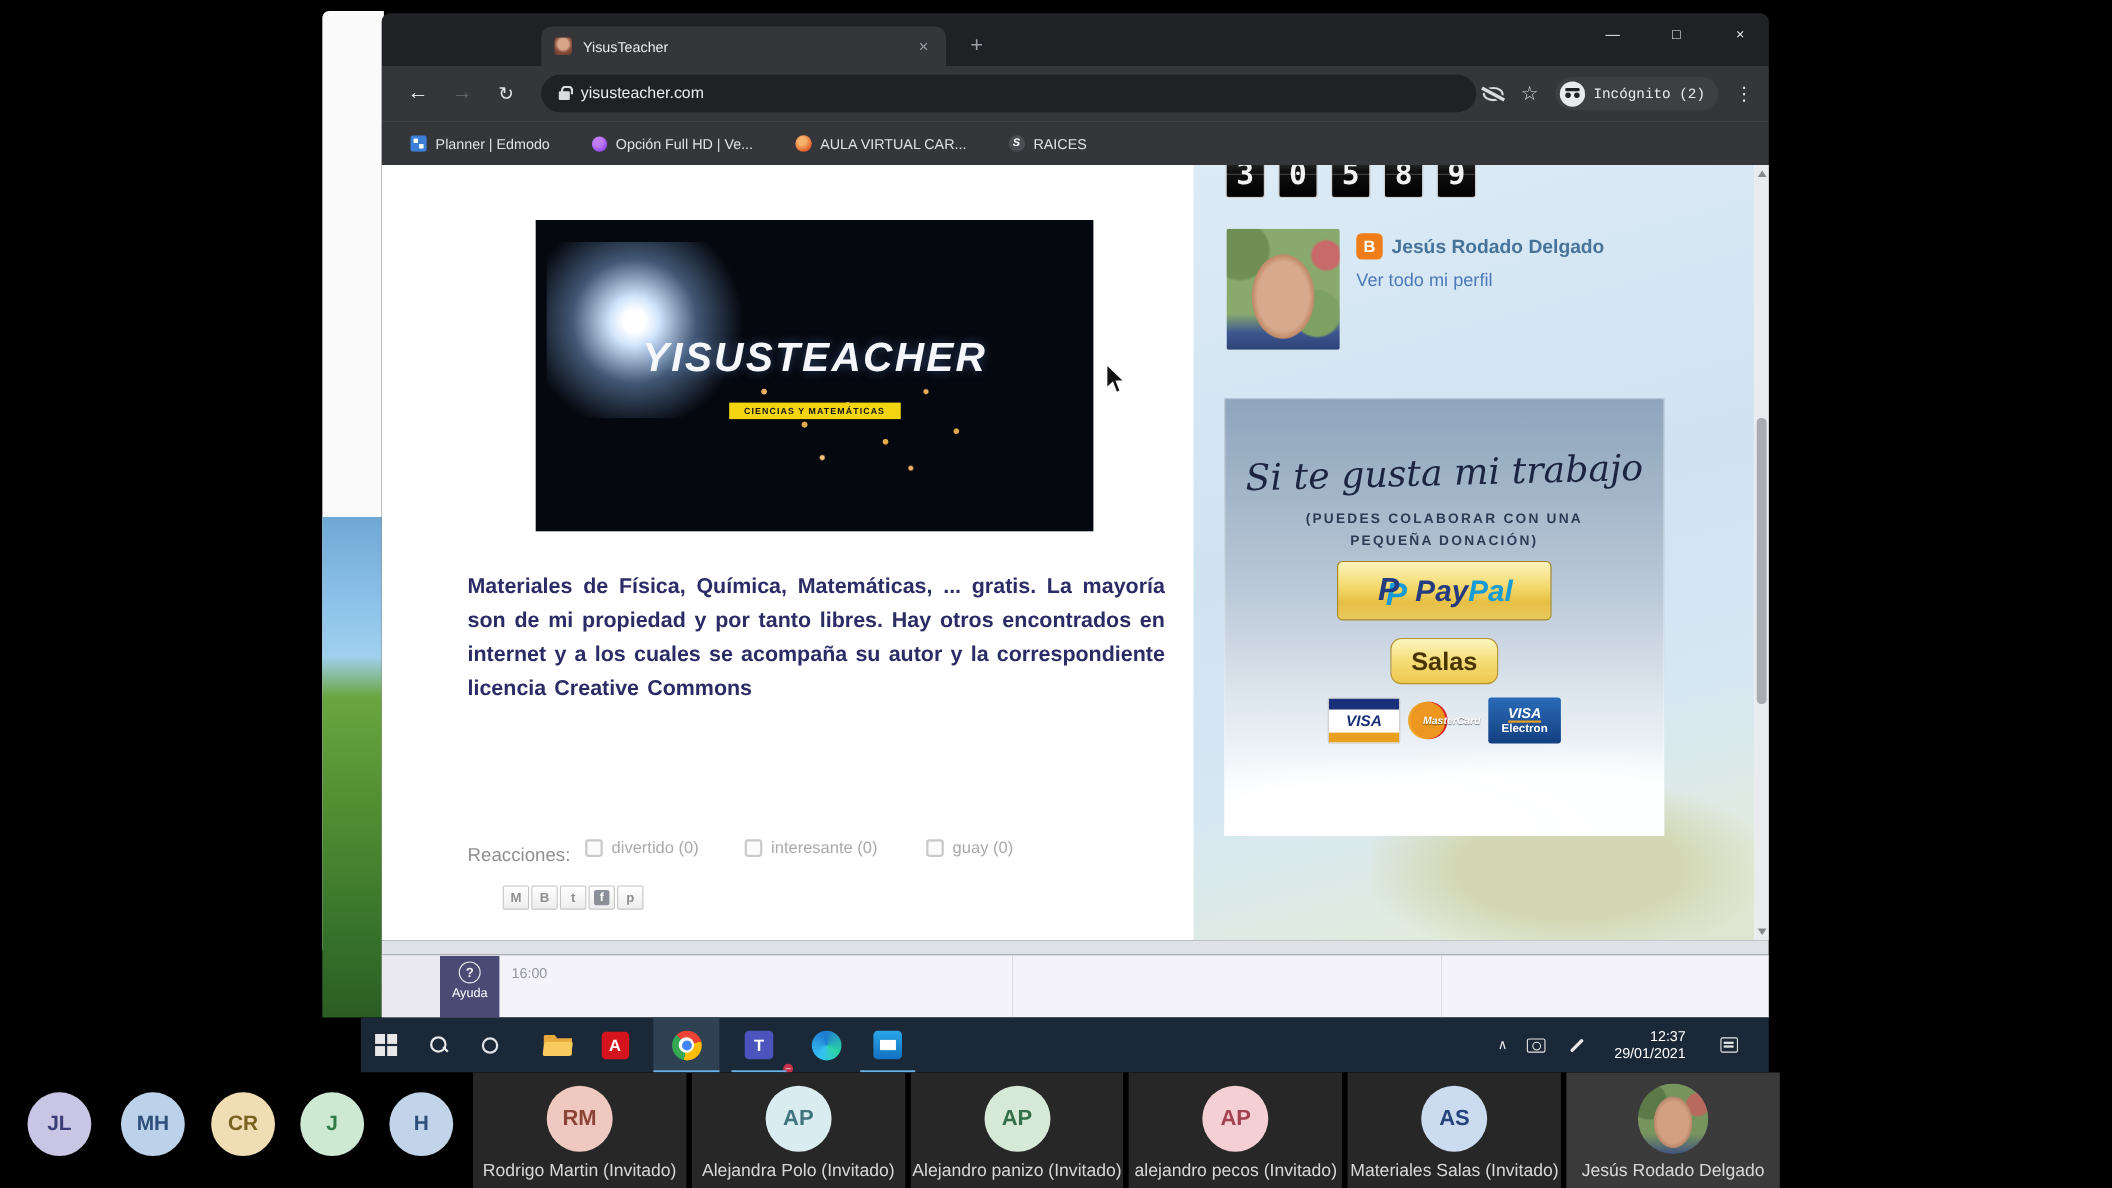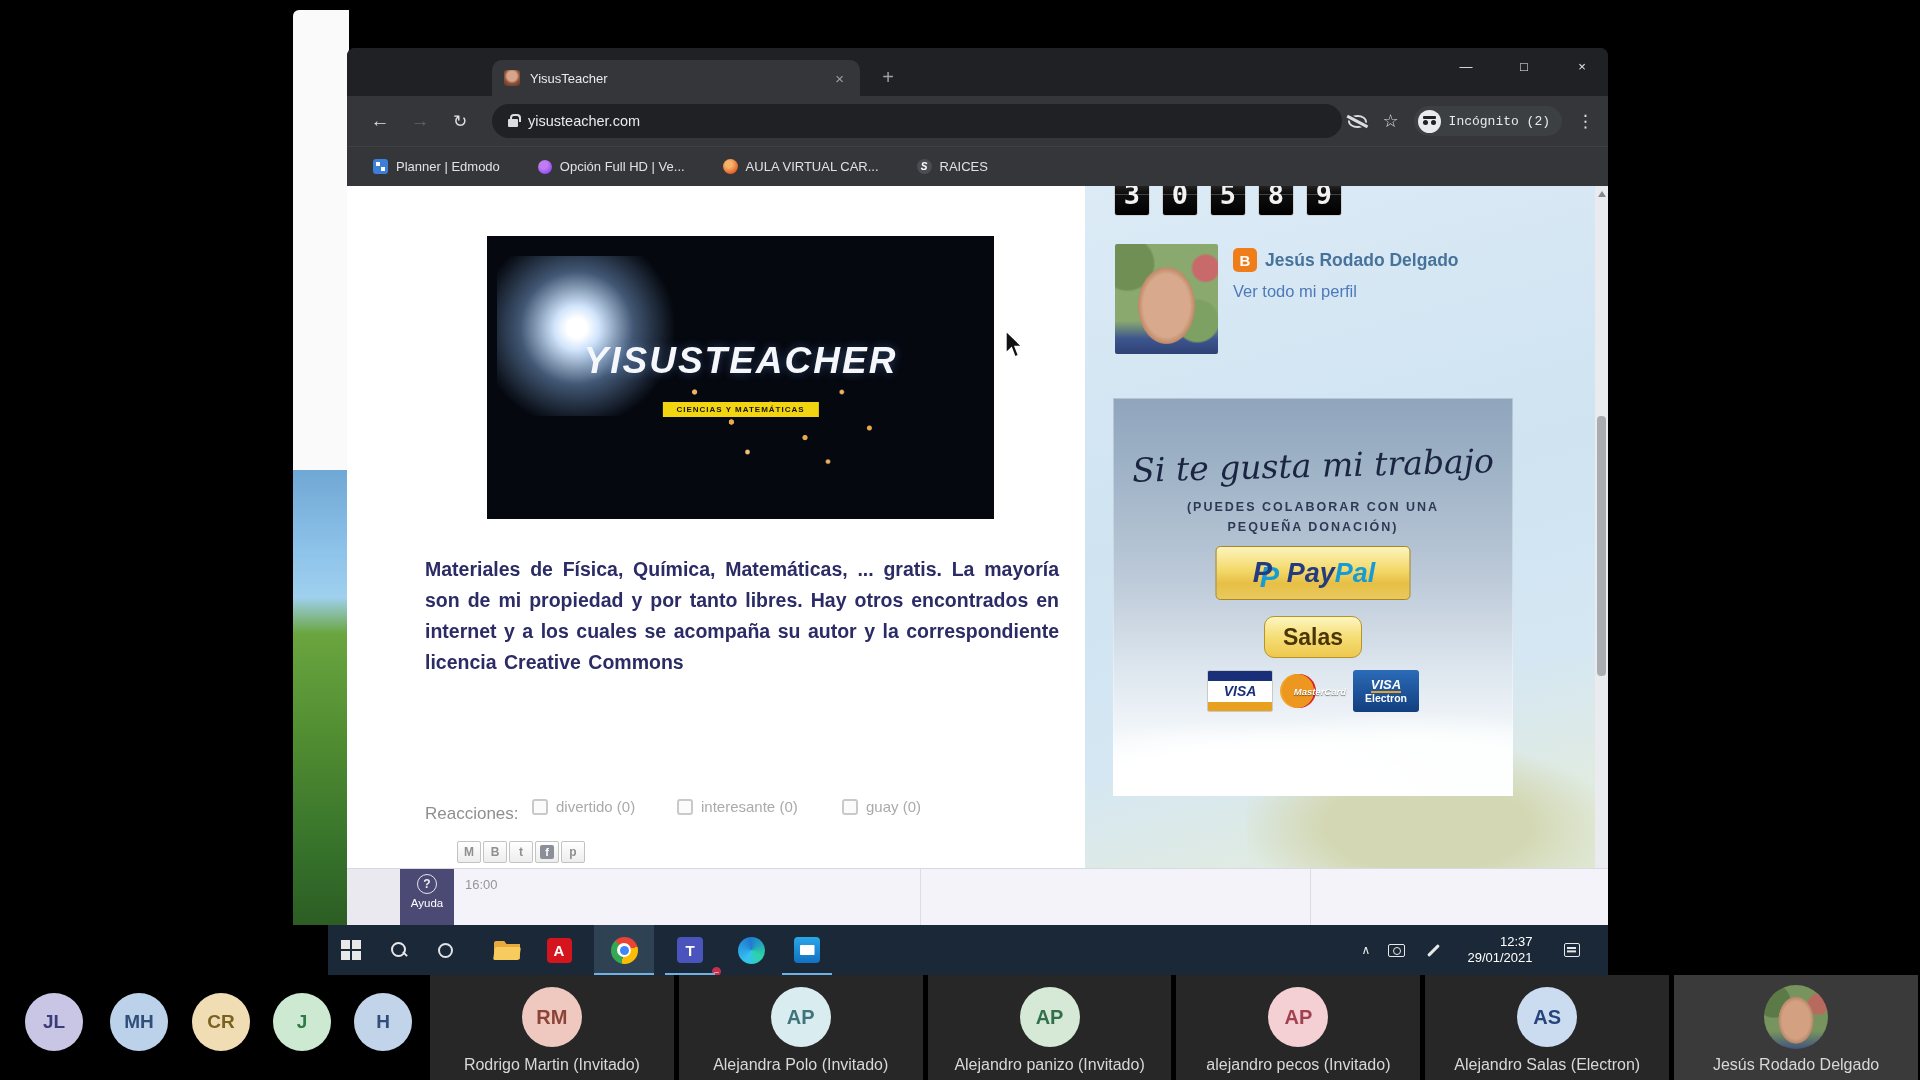--- a/index.html
+++ b/index.html
@@ -8,21 +8,21 @@
   #stage { position:relative; width:1920px; height:1080px; background:#000; }
   .abs { position:absolute; }
 
   
   .white-strip { left:293px; top:10px; width:56px; height:858px; background:#fafafb; border-radius:6px 0 0 6px; }
   .wallpaper { left:293px; top:470px; width:54px; height:455px;
     background:linear-gradient(180deg,#6fa8d4 0%,#8ec3ea 18%,#9fd0ee 28%,#6aa53f 36%,#4f8c31 60%,#35702a 85%,#2c5d24 100%); }
 
   
   .browser { left:347px; top:12px; width:1261px; height:856px; background:#202124;
-    border-radius:8px 8px 0 0; overflow:hidden;margin-top:36px; }
+    border-radius:8px 8px 0 0; overflow:hidden; }
   .tabstrip { position:absolute; left:0; top:0; width:100%; height:48px; background:#202124; }
   .tab { position:absolute; left:145px; top:12px; width:368px; height:36px; background:#35363a;
     border-radius:10px 10px 0 0; display:flex; align-items:center; padding:0 12px; }
   .favicon { width:16px; height:16px; border-radius:3px; flex:0 0 16px;
     background:radial-gradient(circle at 50% 38%,#d9a58a 0 38%,#8a4f3c 60%,#5e332a 100%); }
   .tab-title { margin-left:10px; font-size:13px; color:#e8eaed; flex:1; white-space:nowrap; overflow:hidden; }
   .tab-close { color:#9aa0a6; font-size:15px; line-height:1; padding:2px 4px; }
   .newtab { position:absolute; left:528px; top:16px; width:26px; height:26px; color:#9aa0a6;
     font-size:20px; display:flex; align-items:center; justify-content:center; }
   .wincontrols { position:absolute; right:12px; top:6px; display:flex; gap:30px; }
@@ -226,21 +226,21 @@
   .tray-pen { width:15px; height:3px; background:#e8e8e8; border-radius:1px; transform:rotate(-45deg); }
   .clock { color:#fff; font-size:13px; line-height:16px; text-align:right; }
   .notify { position:relative; width:16px; height:14px; border:1.6px solid #e8e8e8; border-radius:2px; }
   .notify:after { content:""; position:absolute; left:2px; top:3px; width:9px; height:1.6px; background:#e8e8e8;
     box-shadow:0 3.4px 0 #e8e8e8; }
 
   
   .callbar { left:0; top:975px; width:1920px; height:105px; background:#000; }
   .bare-av { position:absolute; top:18px; width:58px; height:58px; border-radius:50%;
     display:flex; align-items:center; justify-content:center; font-size:19px; font-weight:bold; }
-  .tiles { position:absolute; left:430px; top:0; width:1488px; height:105px; display:flex; gap:5px; }
+  .tiles { position:absolute; left:430px; top:0; width:1188px; height:105px; display:flex; gap:5px; }
   .ctile { flex:1; position:relative; background:#272727; }
   .ctile .av { position:absolute; left:50%; top:12px; transform:translateX(-50%); width:60px; height:60px;
     border-radius:50%; display:flex; align-items:center; justify-content:center; font-size:20px; font-weight:bold; }
   .ctile .nm { position:absolute; left:0; bottom:6px; width:100%; text-align:center; color:#d8d8d8;
     font-size:16px; white-space:nowrap; overflow:hidden; }
   .ctile.self { background:#3a3a3a; }
   .photo-av { position:absolute; left:50%; top:10px; transform:translateX(-50%); width:64px; height:64px; border-radius:50%;
     background:radial-gradient(ellipse 24px 32px at 50% 55%,#d3a182 0 58%,#b8876a 72%,rgba(0,0,0,0) 74%),
       radial-gradient(circle at 15% 25%,#5c7a48 0 22%,rgba(0,0,0,0) 24%),
       radial-gradient(circle at 85% 30%,#b96a5e 0 14%,rgba(0,0,0,0) 16%),
@@ -505,21 +505,21 @@
       <div class="ctile">
         <span class="av av-ap2">AP</span>
         <span class="nm">Alejandro panizo (Invitado)</span>
       </div>
       <div class="ctile">
         <span class="av av-ap3">AP</span>
         <span class="nm">alejandro pecos (Invitado)</span>
       </div>
       <div class="ctile">
         <span class="av av-as">AS</span>
-        <span class="nm">Alejandro Salas (Electron)</span>
+        <span class="nm">Materiales Salas (Invitado)</span>
       </div>
       <div class="ctile self">
         <span class="photo-av"></span>
         <span class="nm">Jesús Rodado Delgado</span>
       </div>
     </div>
   </div>
 
   <svg class="abs cursor" viewBox="0 0 22 30">
     <path d="M3,1 L3,23 L8.5,17.8 L12,27 L15.5,25.4 L12,16.5 L19,16.5 Z" fill="#121212" stroke="#ffffff" stroke-width="1.4"></path>

